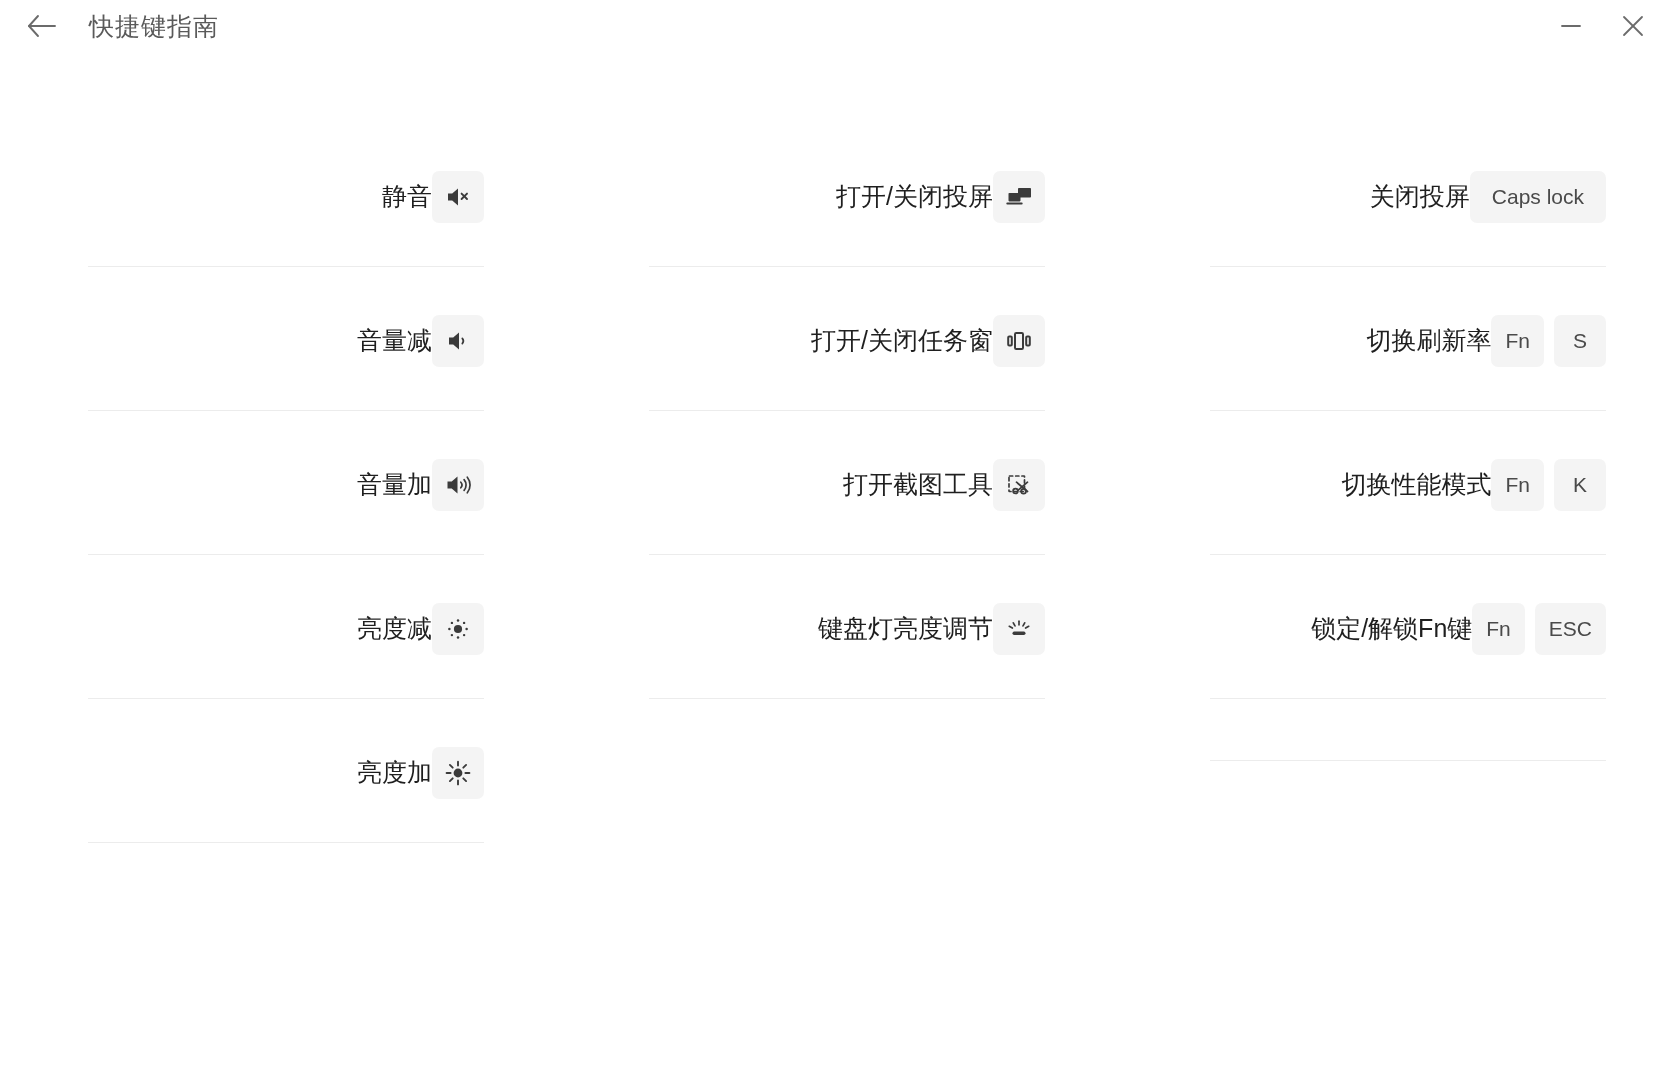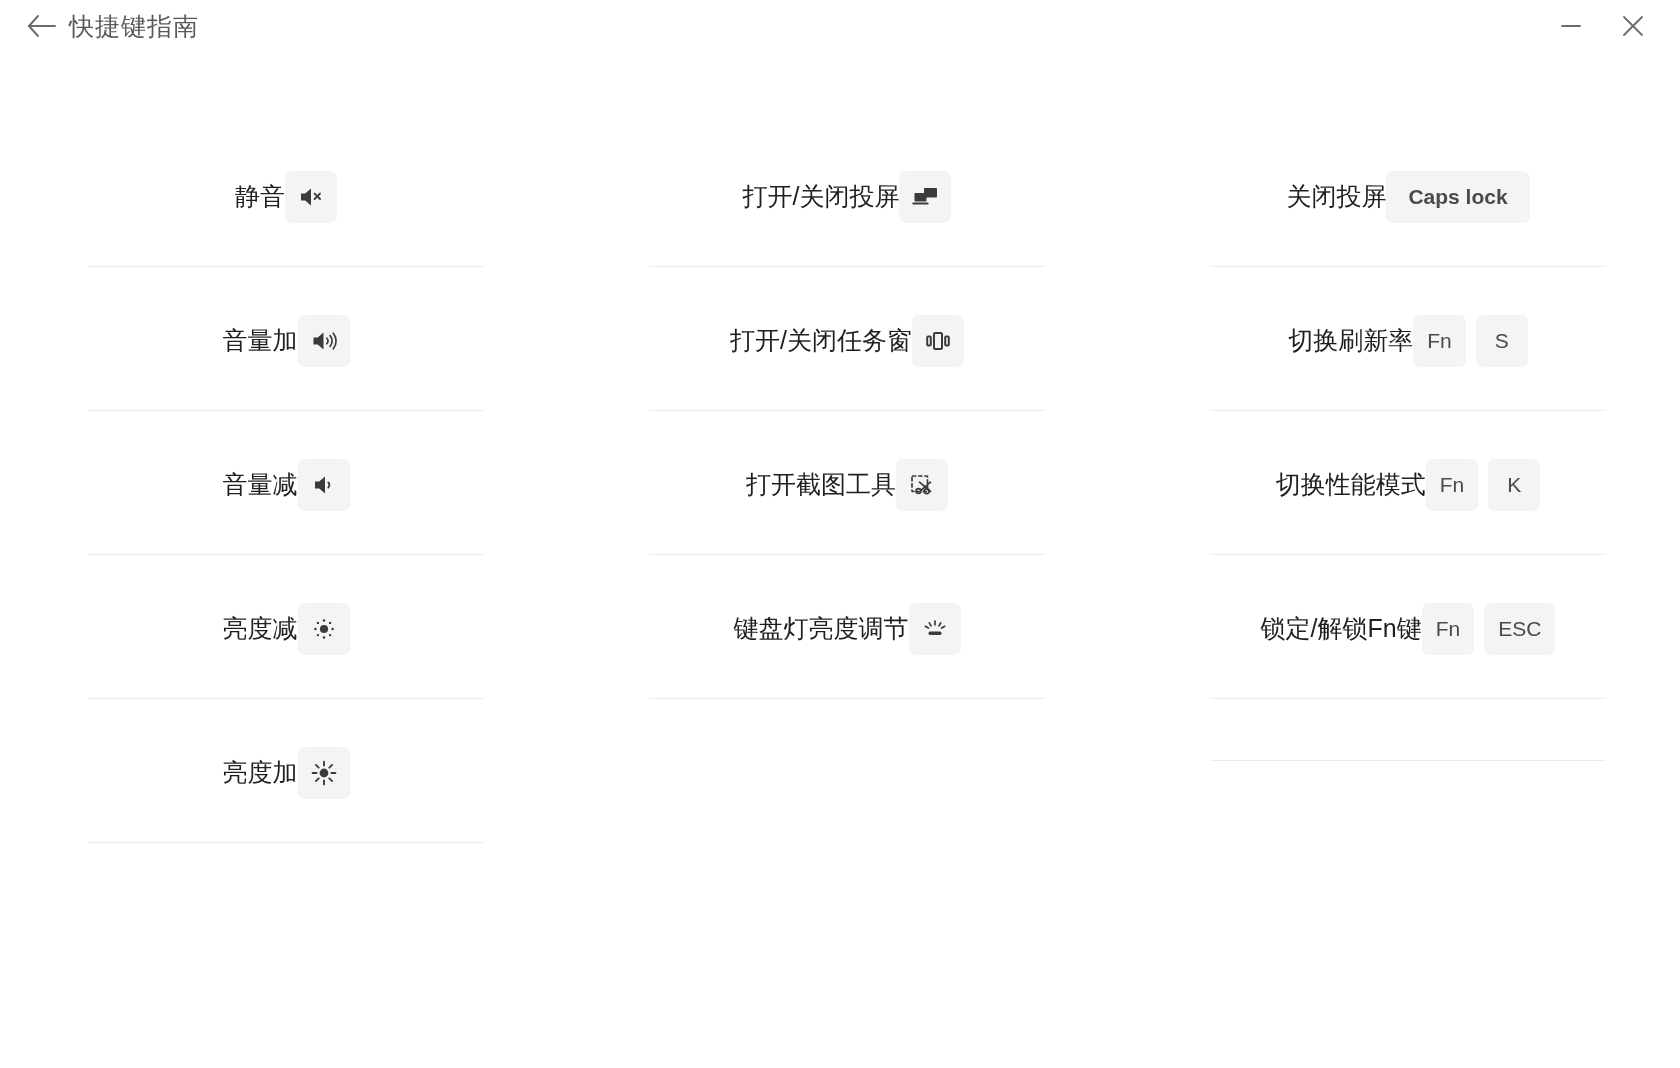--- a/index.html
+++ b/index.html
@@ -28,21 +28,21 @@
   .back-btn {
     width: 40px;
     height: 40px;
     display: flex;
     align-items: center;
     justify-content: center;
     cursor: pointer;
   }
   .back-btn svg { display: block; }
   .win-title {
-    margin-left: 7px;
+    margin-left: 27px;
     font-size: 25px;
     color: #5a5a5a;
     letter-spacing: 1px;
     line-height: 1;
   }
   .win-controls {
     position: absolute;
     right: 0;
     top: 0;
     height: 52px;
@@ -78,21 +78,21 @@
     height: 144px;
     box-sizing: border-box;
     display: flex;
     flex-direction: column;
     justify-content: flex-start;
   }
   .row-inner {
     height: 82px;
     display: flex;
     align-items: center;
-    justify-content: center;
+    justify-content: flex-end;
   }
   .row-label {
     font-size: 25px;
     color: #1f1f1f;
     line-height: 1.1;
     white-space: nowrap;
   }
   .row-divider {
     height: 1px;
     background: #ececec;
@@ -113,21 +113,21 @@
     min-width: 52px;
     padding: 0 14px;
     box-sizing: border-box;
     display: flex;
     align-items: center;
     justify-content: center;
     font-size: 21px;
     color: #4a4a4a;
     white-space: nowrap;
   }
-  .key.wide { padding: 0 22px; font-weight: bold; }
+  .key.wide { padding: 0 22px; }
 
   
   .icon-tile {
     background: #f4f4f4;
     border-radius: 7px;
     width: 52px;
     height: 52px;
     display: flex;
     align-items: center;
     justify-content: center;
@@ -183,44 +183,44 @@
       <path d="M23 10.6 L17.6 16"></path>
     </g>
   </svg>
               </span>
             </div>
           </div>
           <div class="row-divider"></div>
         </div>
         <div class="row">
           <div class="row-inner">
+            <div class="row-label">音量减</div>
+            <div class="icon-tile">
+              <span>
+                <svg width="28" height="28" viewBox="0 0 28 28">
+    <path d="M5 10.5h4.2L15 5.6v16.8l-5.8-4.9H5z" fill="#3b3b3b"></path>
+    <path d="M18.3 11.4a4 4 0 0 1 0 5.2" fill="none" stroke="#3b3b3b" stroke-width="1.7" stroke-linecap="round"></path>
+  </svg>
+              </span>
+            </div>
+          </div>
+          <div class="row-divider"></div>
+        </div>
+        <div class="row">
+          <div class="row-inner">
             <div class="row-label">音量加</div>
             <div class="icon-tile">
               <span>
                 <svg width="28" height="28" viewBox="0 0 28 28">
     <path d="M3.5 10.5h4.2L13.5 5.6v16.8l-5.8-4.9H3.5z" fill="#3b3b3b"></path>
     <g fill="none" stroke="#3b3b3b" stroke-width="1.7" stroke-linecap="round">
       <path d="M16.8 11.2a4.2 4.2 0 0 1 0 5.6"></path>
       <path d="M20.1 8.6a8.4 8.4 0 0 1 0 10.8"></path>
       <path d="M23.3 6.2a12.4 12.4 0 0 1 0 15.6"></path>
     </g>
-  </svg>
-              </span>
-            </div>
-          </div>
-          <div class="row-divider"></div>
-        </div>
-        <div class="row">
-          <div class="row-inner">
-            <div class="row-label">音量减</div>
-            <div class="icon-tile">
-              <span>
-                <svg width="28" height="28" viewBox="0 0 28 28">
-    <path d="M5 10.5h4.2L15 5.6v16.8l-5.8-4.9H5z" fill="#3b3b3b"></path>
-    <path d="M18.3 11.4a4 4 0 0 1 0 5.2" fill="none" stroke="#3b3b3b" stroke-width="1.7" stroke-linecap="round"></path>
   </svg>
               </span>
             </div>
           </div>
           <div class="row-divider"></div>
         </div>
         <div class="row">
           <div class="row-inner">
             <div class="row-label">亮度减</div>
             <div class="icon-tile">

